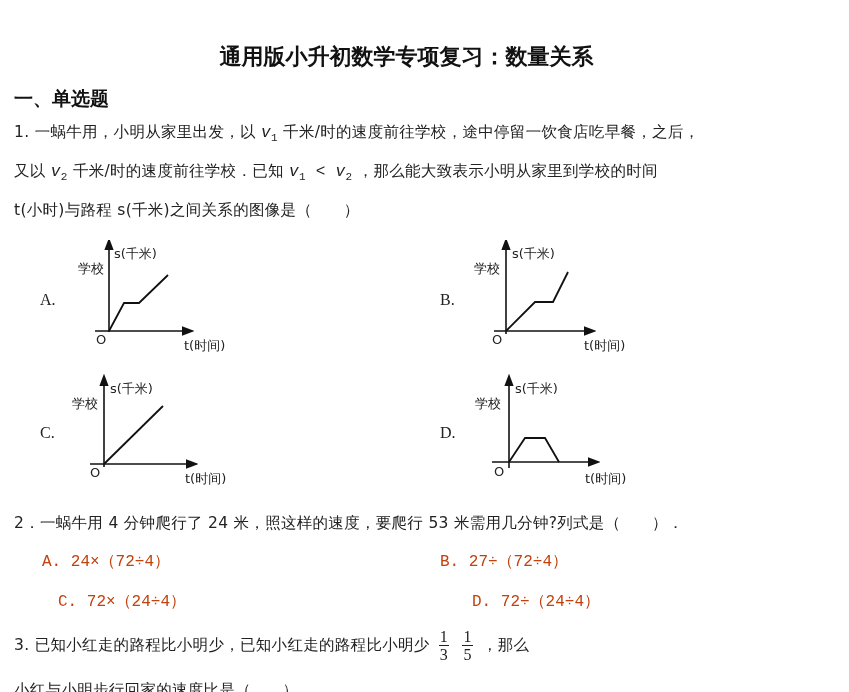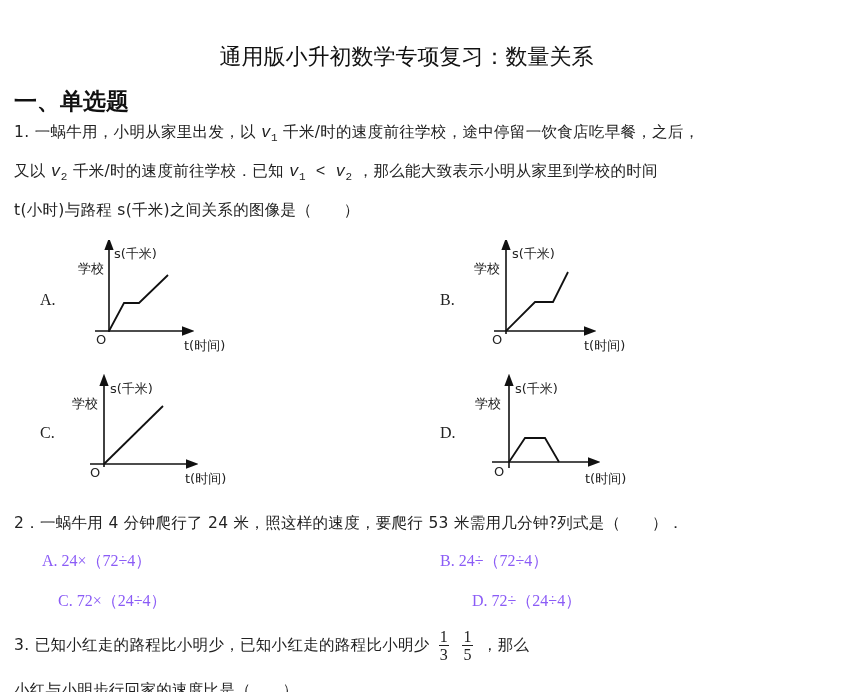--- a/index.html
+++ b/index.html
@@ -4,29 +4,29 @@
 <style>
   html, body { margin: 0; padding: 0; background: #ffffff; }
   body {
     width: 849px; height: 692px; overflow: hidden; position: relative;
     font-family: "DejaVu Sans", "Liberation Sans", sans-serif;
     color: #1a1a1a;
   }
   .abs { position: absolute; white-space: nowrap; }
   .title {
     left: 0; width: 813px; top: 42px; text-align: center;
-    font-size: 22px; font-weight: normal; color: #111;
+    font-size: 22px; font-weight: bold; color: #111;
   }
   .section {
-    left: 14px; top: 86px; font-size: 23px; font-weight: bold; color: #111;
+    left: 14px; top: 86px; font-size: 19px; font-weight: bold; color: #111;
   }
   .qline { font-size: 15.5px; color: #222; letter-spacing: 0.3px; }
   .mathv { font-family: Liberation Mono, monospace; font-style: italic; font-size: 16px; }
   .mathv sub { font-style: normal; font-size: 11px; }
-  .opt { font-family: Liberation Serif, serif; font-size: 16px; color: #8b5cf6; }
+  .opt { font-family: Liberation Mono, monospace; font-size: 16px; color: #c2410c; }
   .chart-label { font-family: "Liberation Serif", "DejaVu Serif", serif; font-size: 16px; color: #222; }
   svg text { font-family: "DejaVu Sans", "Liberation Sans", sans-serif; }
   .frac {
     display: inline-block; vertical-align: middle; text-align: center;
     font-family: "Liberation Serif", "DejaVu Serif", serif; font-size: 16px; line-height: 17px;
     margin: 0 4px;
   }
   .frac .num { display: block; border-bottom: 1px solid #222; padding: 0 1px; }
   .frac .den { display: block; }
 </style>
@@ -115,21 +115,21 @@
   <text x="5" y="36" font-size="13" fill="#222">学校</text>
   <text x="24" y="104" font-size="13" fill="#222" font-family="Liberation Serif, serif">O</text>
   <text x="115" y="111" font-size="13" fill="#222">t(时间)</text>
 </svg>
 
 <div class="abs qline" style="left:14px; top:513px;">2．一蜗牛用 4 分钟爬行了 24 米，照这样的速度，要爬行 53 米需用几分钟?列式是（　　）．</div>
 <div class="abs opt" style="left:42px; top:551px;">
   <span>A.</span>&nbsp;<span>24×（72÷4）</span>
 </div>
 <div class="abs opt" style="left:440px; top:551px;">
-  <span>B.</span>&nbsp;<span>24÷（72÷4）</span>
+  <span>B.</span>&nbsp;<span>27÷（72÷4）</span>
 </div>
 <div class="abs opt" style="left:58px; top:591px;">
   <span>C.</span>&nbsp;<span>72×（24÷4）</span>
 </div>
 <div class="abs opt" style="left:440px; top:591px;margin-left:32px;">
   <span>D.</span>&nbsp;<span>72÷（24÷4）</span>
 </div>
 
 <div class="abs qline" style="left:14px; top:628px;">
   <span>3.</span>

